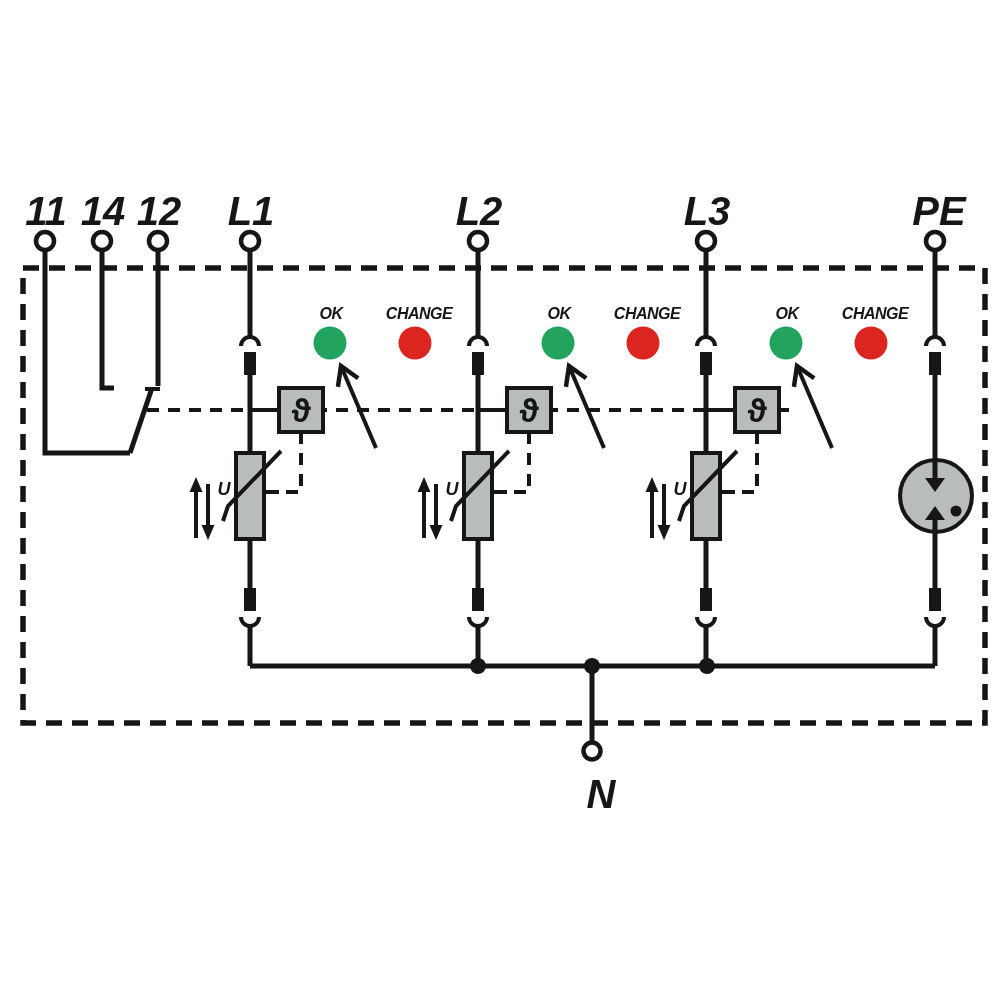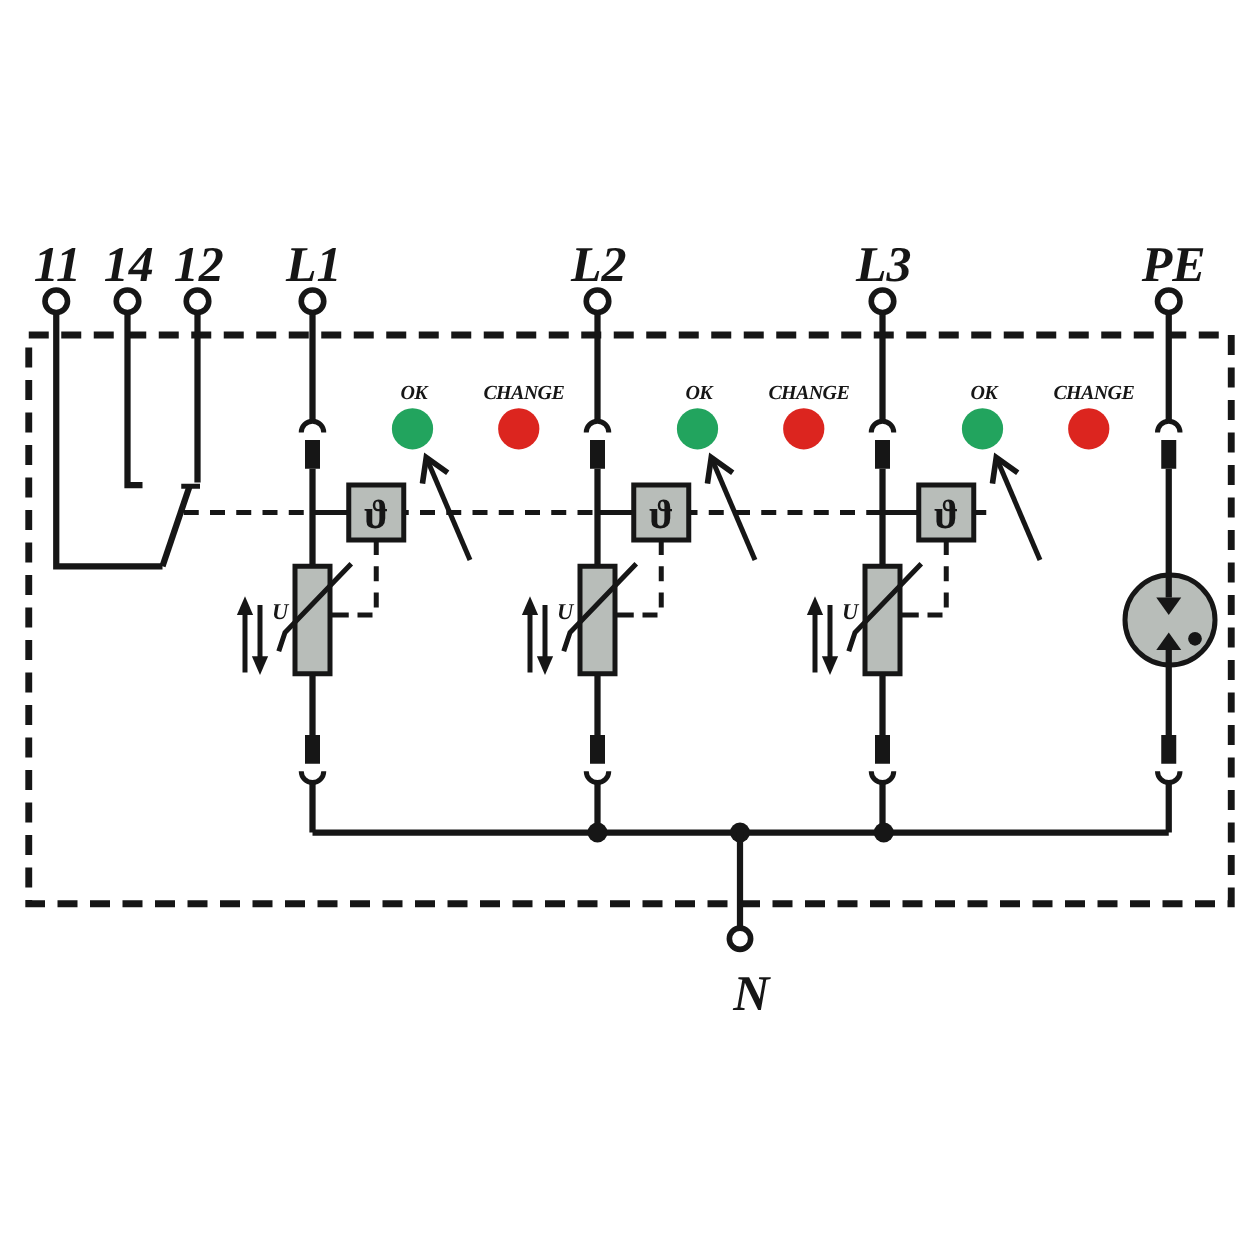--- a/index.html
+++ b/index.html
@@ -1,18 +1,18 @@
 <!DOCTYPE html>
 <html style="--line: #161616; --fill: #b8bdb9; --ok: #22a45e; --chg: #dc251f;"><head>
 <meta charset="utf-8">
 <style>
   html,body{margin:0;padding:0;background:#fff;}
   .stage{
     width:1000px;height:1000px;background:#ffffff;position:relative;
-    font-family:Liberation Serif, serif;
+    font-family:Liberation Sans, sans-serif;
   }
   svg{display:block;}
   :root{
     --line:#161616;
     --fill:#b8bdb9;
     --ok:#22a45e;
     --chg:#dc251f;
   }
   .w    {fill:none;stroke:var(--line);stroke-width:5;}
   .w4   {fill:none;stroke:var(--line);stroke-width:4;}

